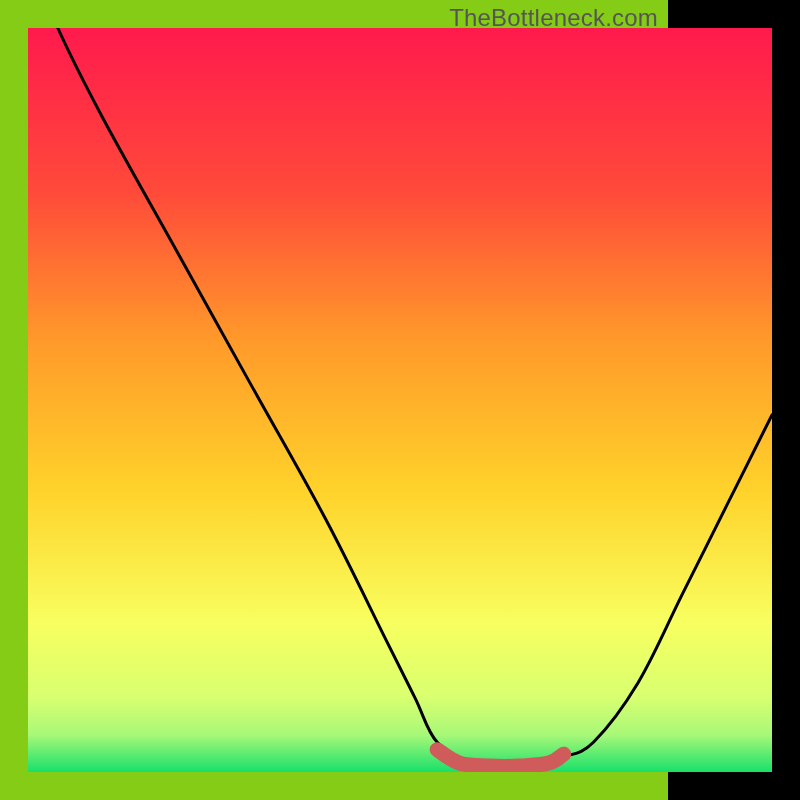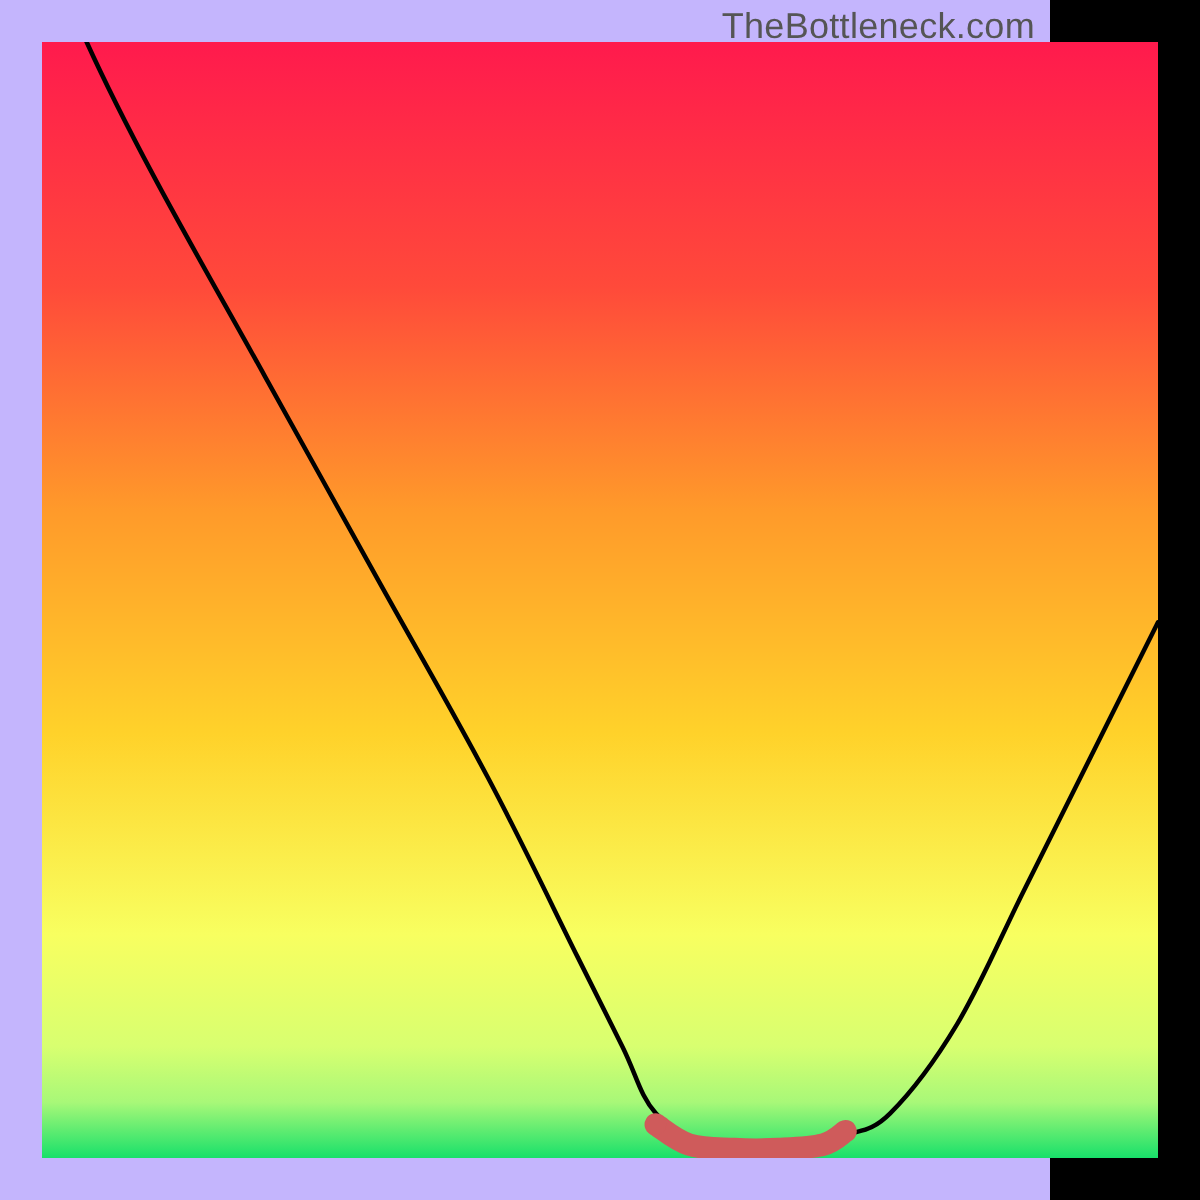--- a/index.html
+++ b/index.html
@@ -9,22 +9,21 @@
     height: 800px;
     background: #000;
     overflow: hidden;
   }
   .frame {
     position: absolute;
     left: 0;
     top: 0;
     width: 668px;
     height: 800px;
-    background: #c4b5fd;
-    padding-left: 32px;
+    background: #84cc16;
   }
   .watermark {
     position: absolute;
     top: 4px;
     right: 10px;
     color: #555;
     font-family: Arial, Helvetica, sans-serif;
     font-size: 24px;
     font-weight: 500;
     letter-spacing: 0.2px;

